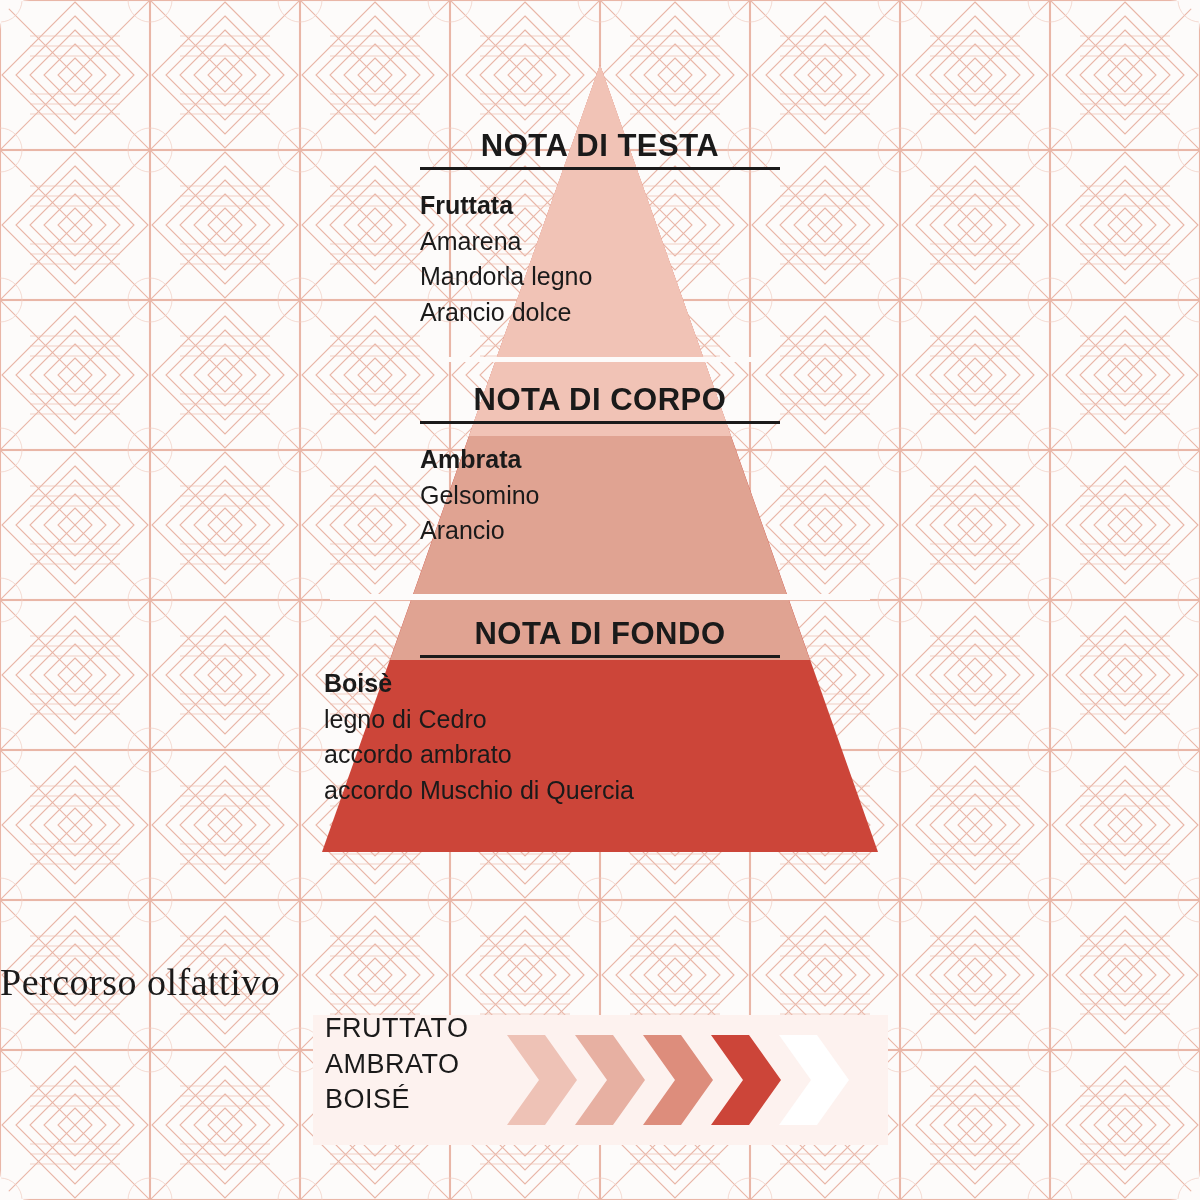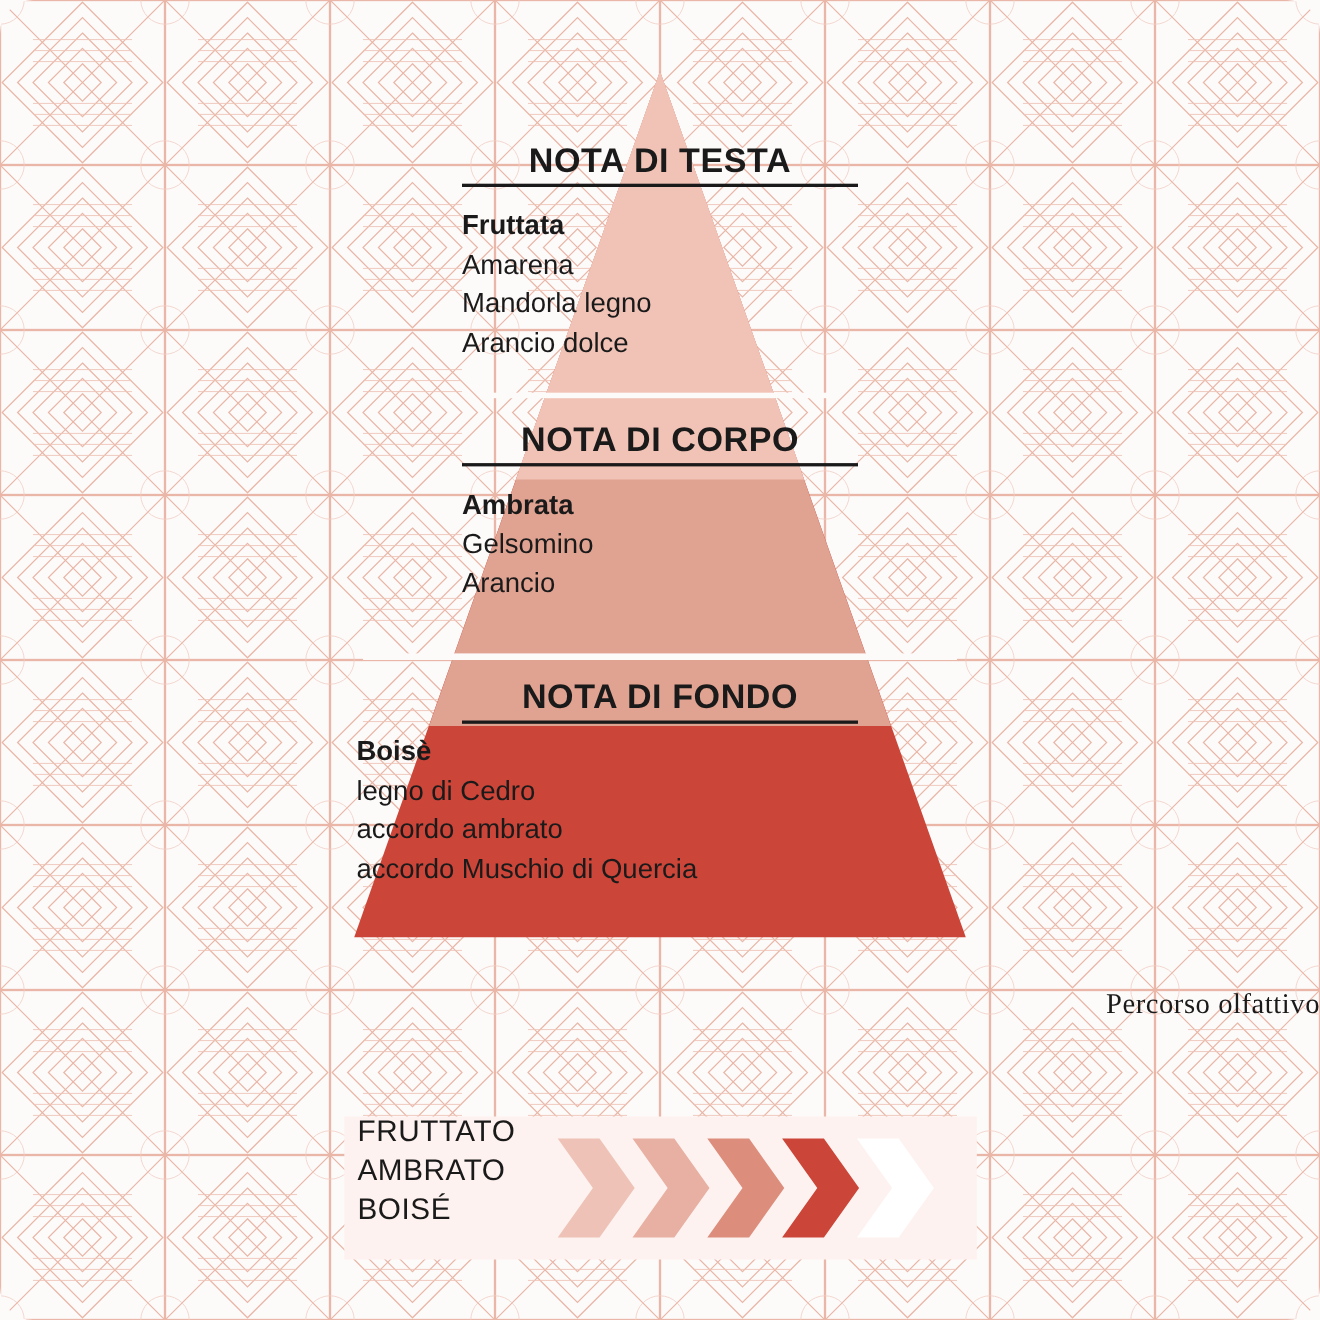--- a/index.html
+++ b/index.html
@@ -81,26 +81,26 @@
   #label-mid    { left: 420px; top: 382px;  width: 360px; }
   #notes-mid    { left: 420px; top: 442px;  width: 360px; }
 
   #label-base   { left: 420px; top: 616px;  width: 360px; }
   #notes-base   { left: 300px; top: 666px;  width: 600px; margin-left: 24px; }
 
   
   #journey-title {
     position: absolute;
     left: 0;
-    top: 898px;
-    width: 1200px;
-    text-align: right;
+    top: 960px;
+    width: 1200px;
+    text-align: left;
     z-index: 2;
     font-family: "Liberation Serif", serif;
-    font-size: 26px;
+    font-size: 38px;
     color: #1a1a1a;
     letter-spacing: 0.5px;
   }
 
   #journey-box {
     position: absolute;
     left: 313px;
     top: 1015px;
     width: 575px;
     height: 130px;

